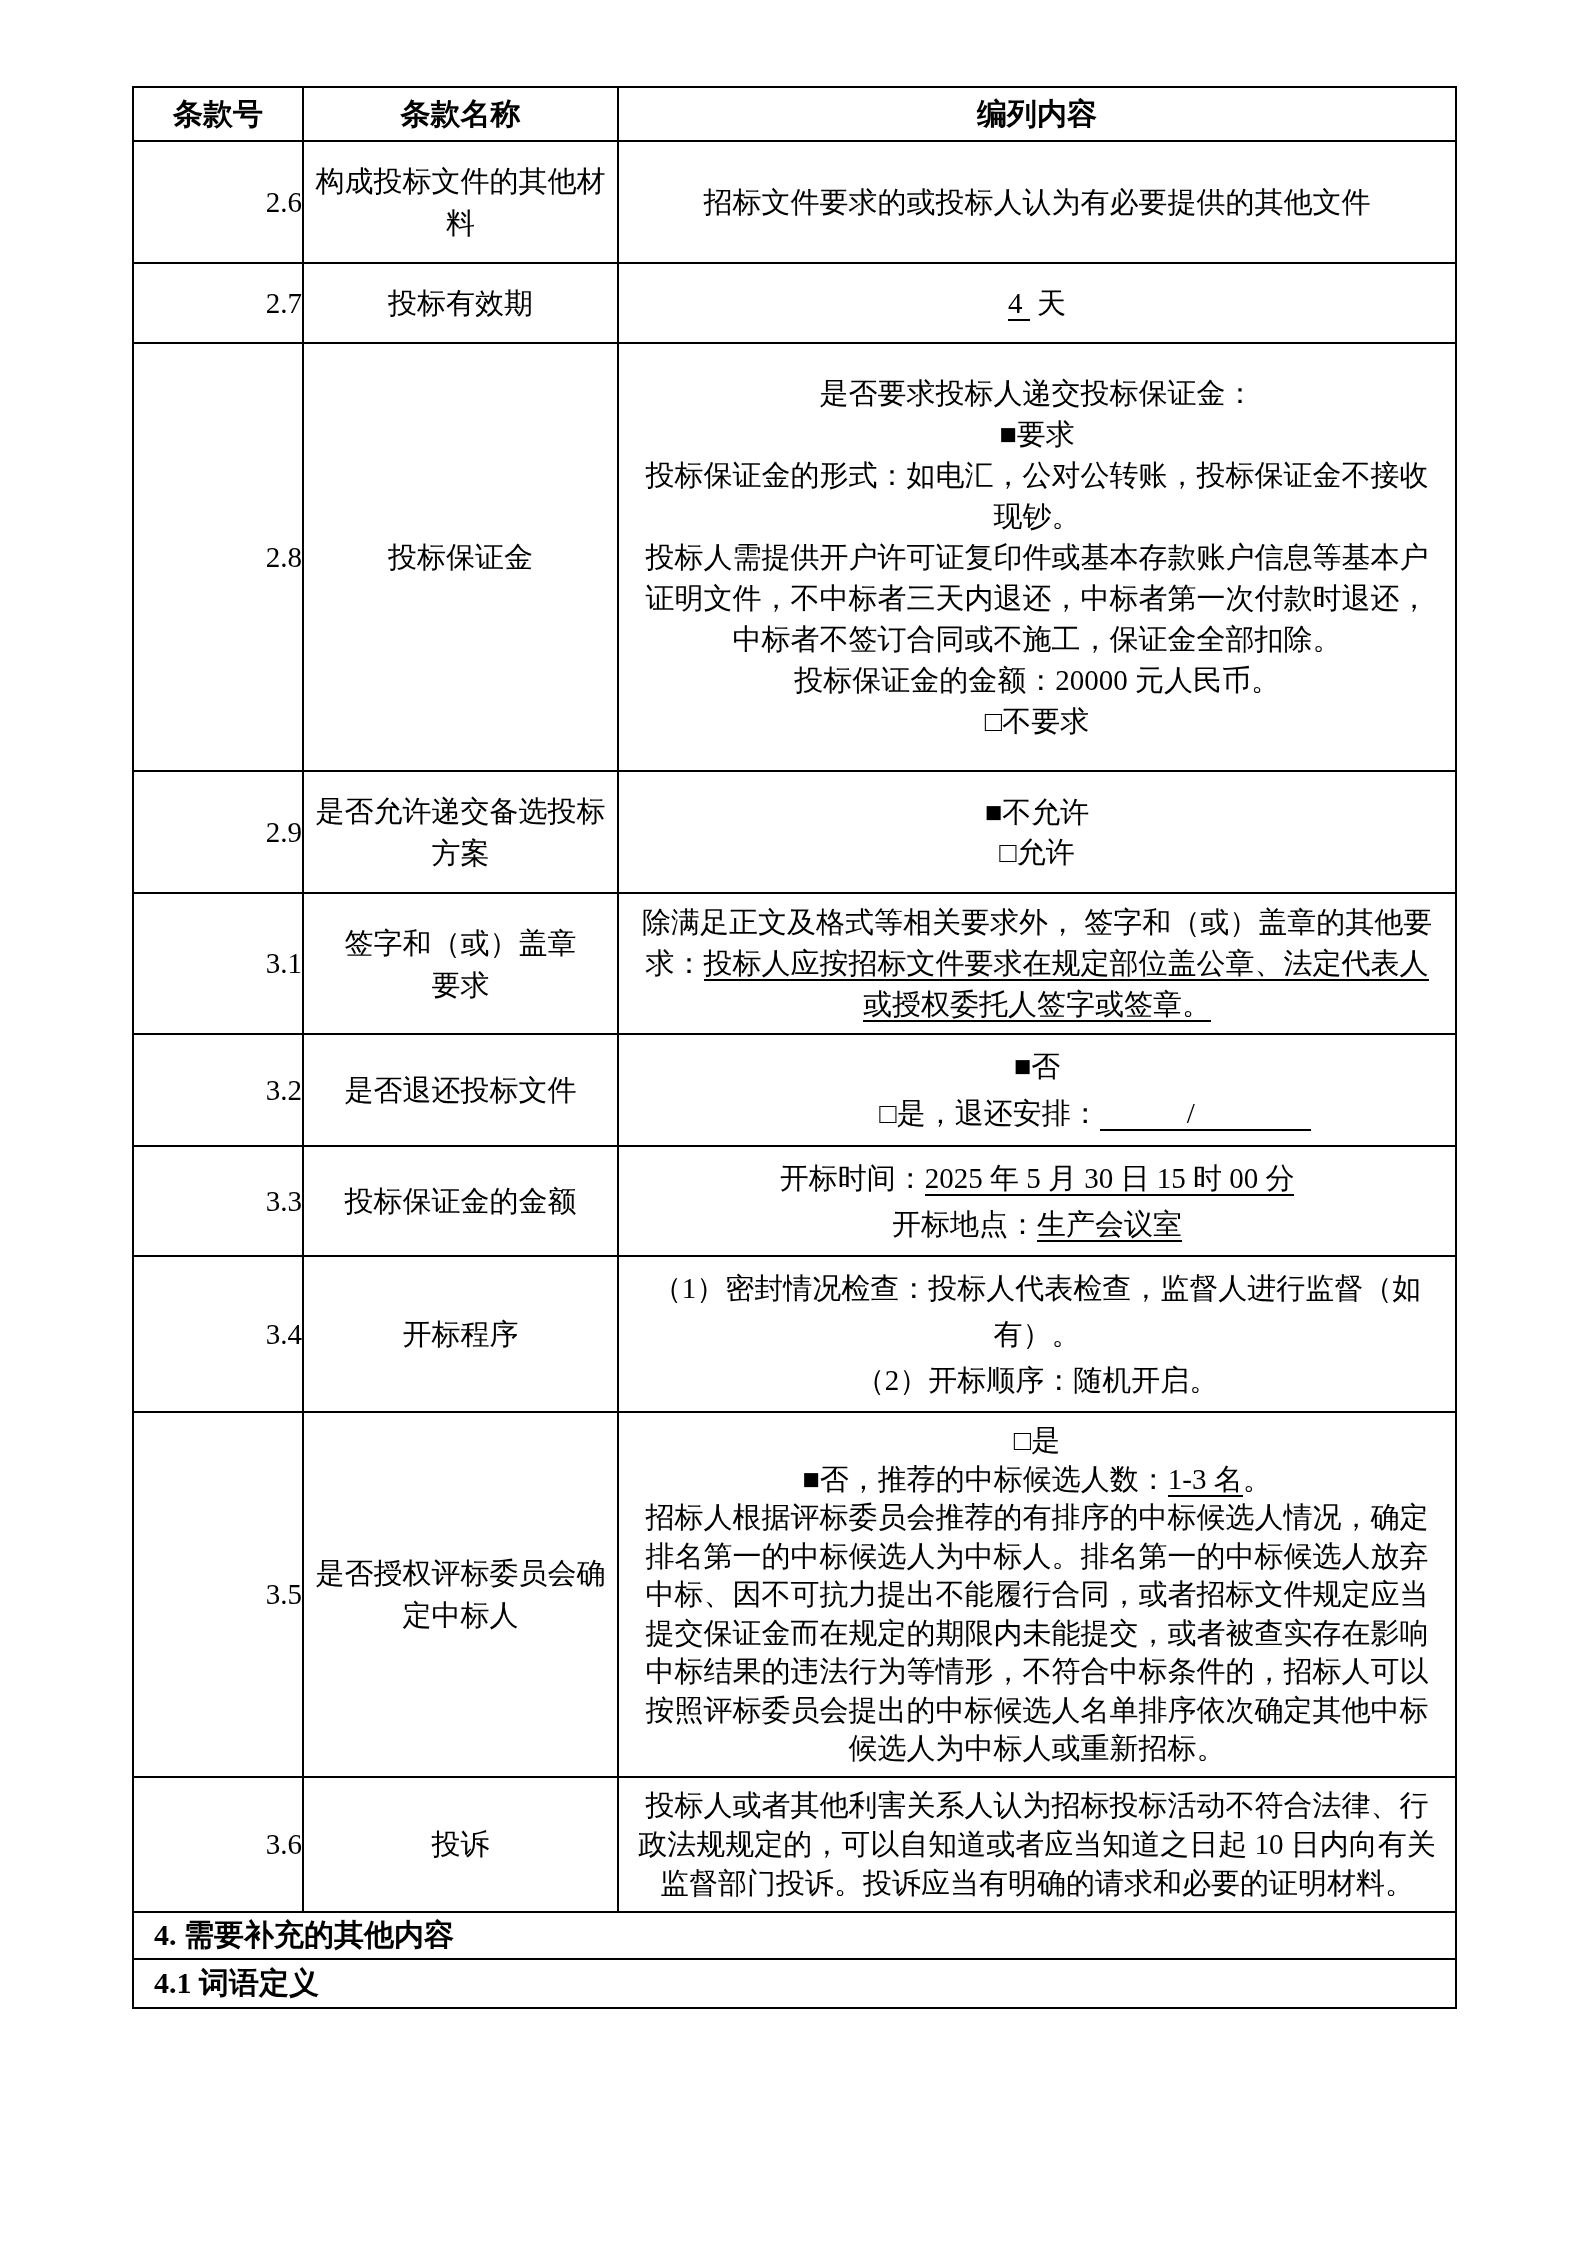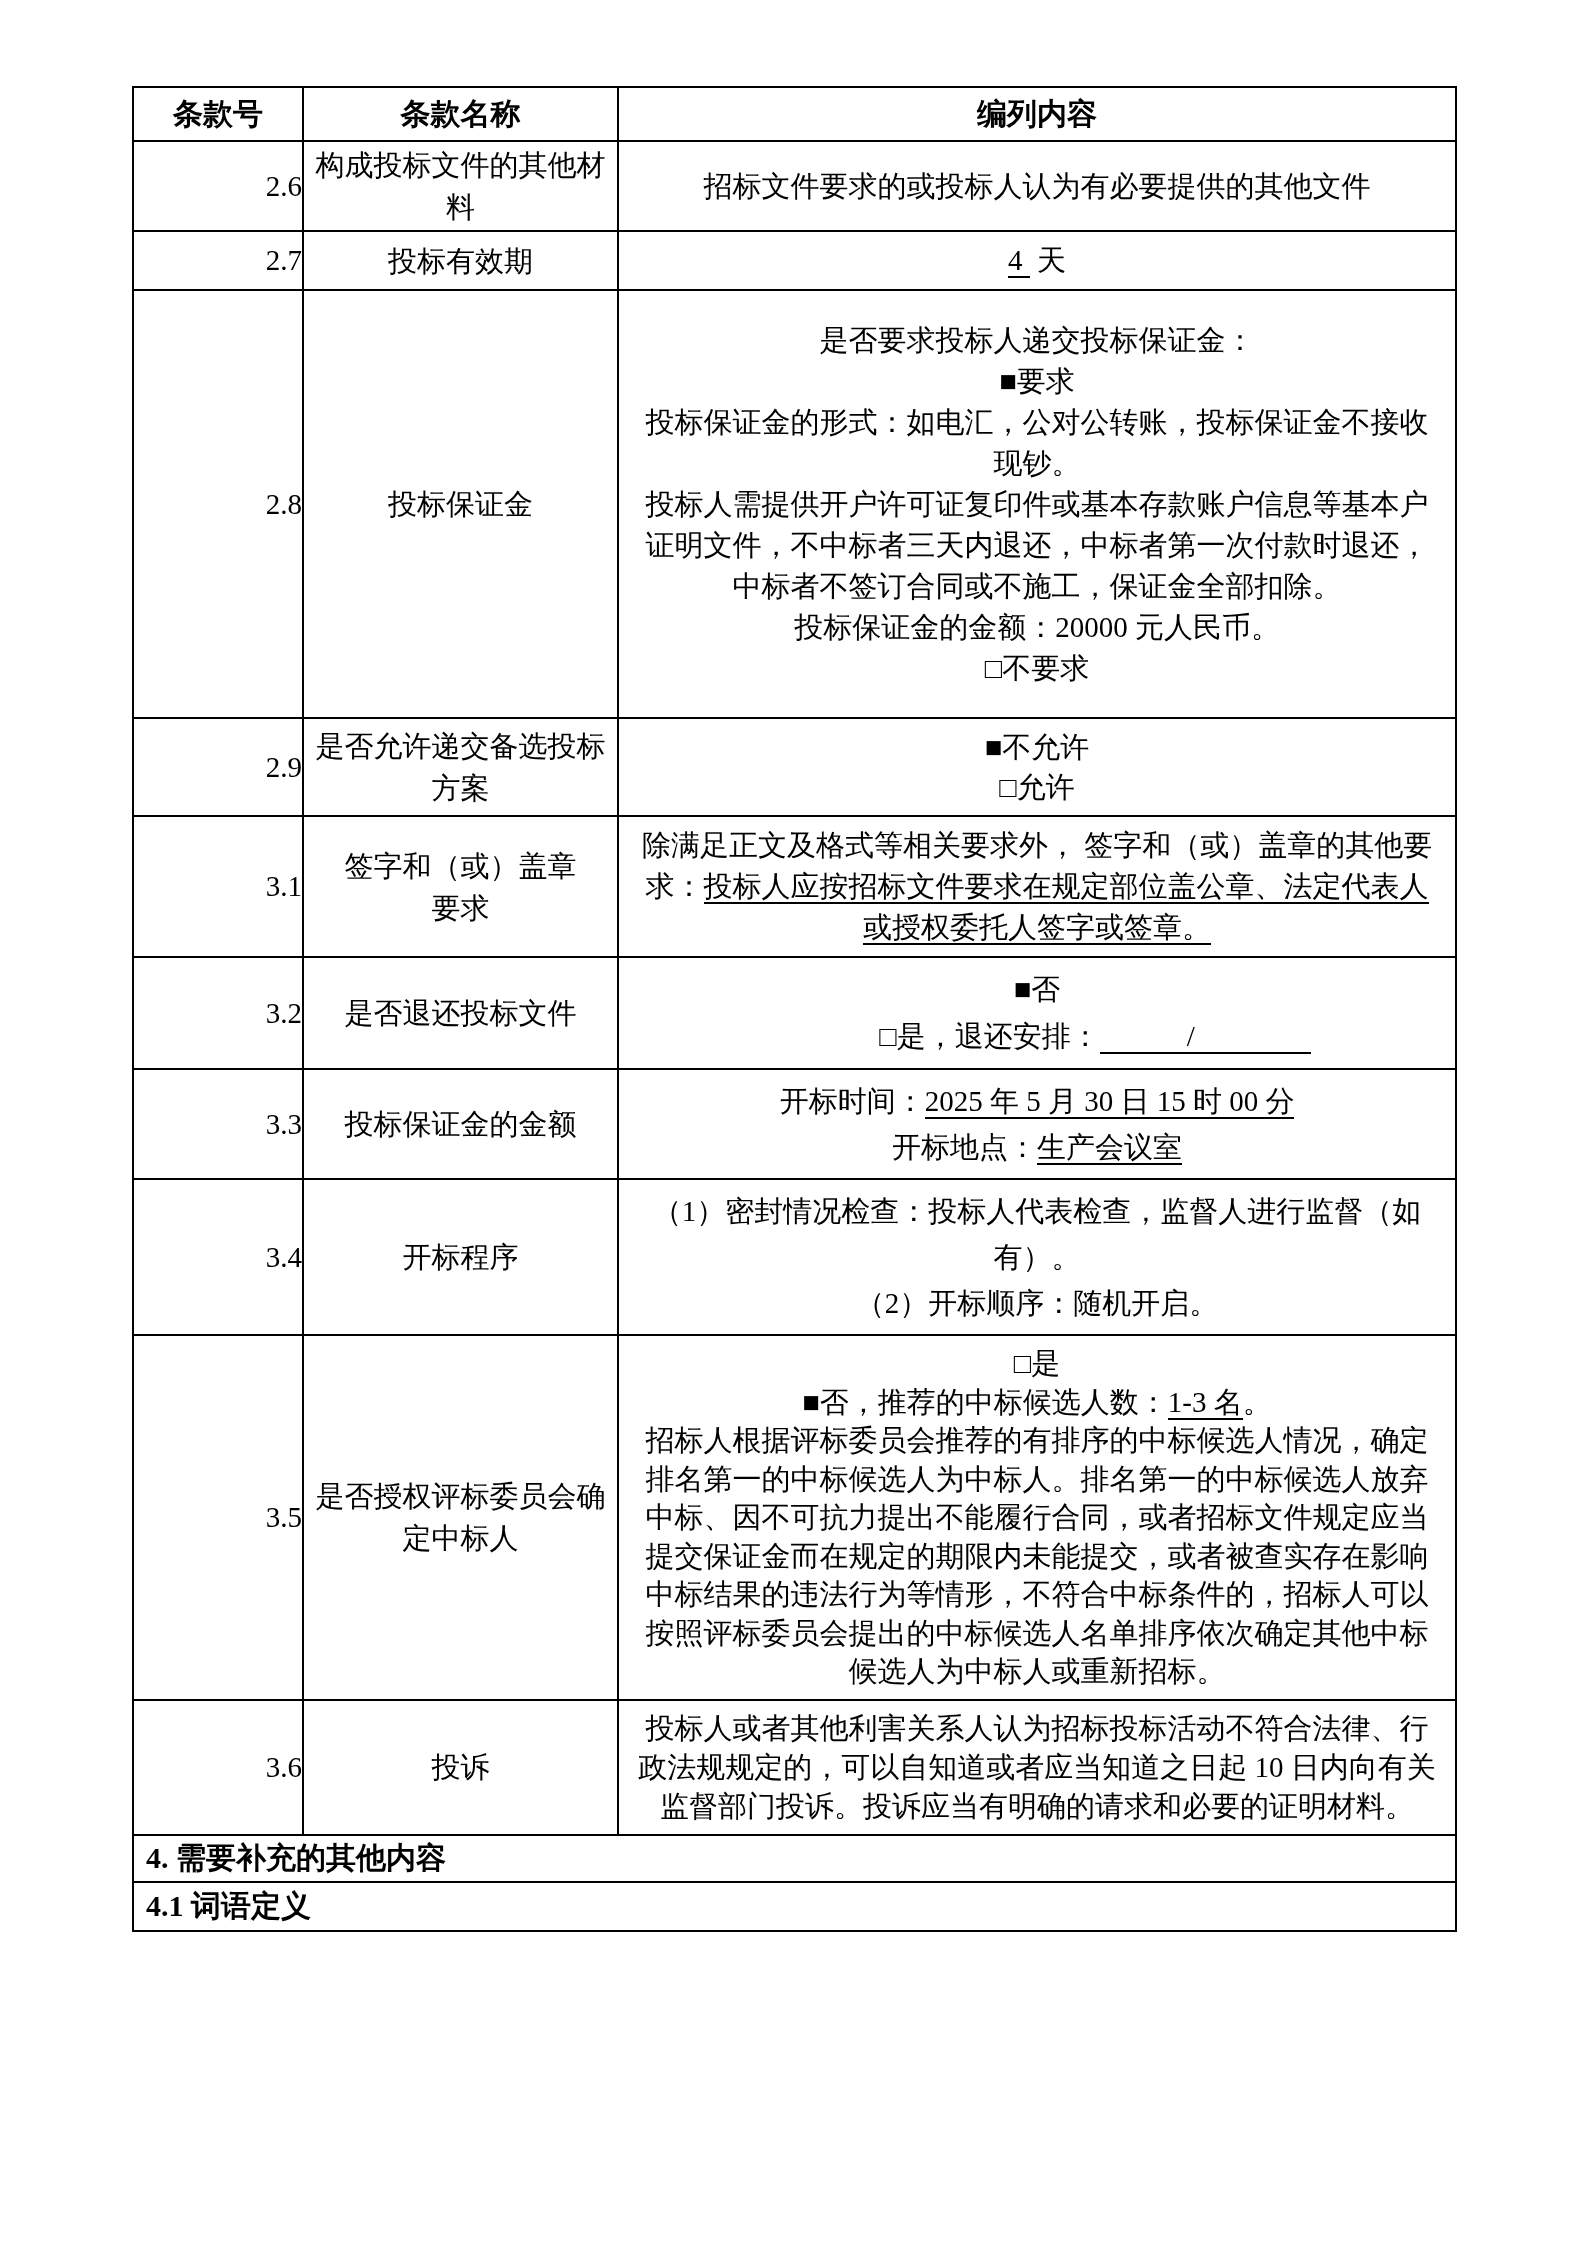--- a/index.html
+++ b/index.html
@@ -26,29 +26,29 @@
   th, td { border: 2px solid #000000; padding: 0; }
   thead tr { height: 54px; }
   th {
     font-size: 30px;
     font-weight: 700;
     text-align: center;
     vertical-align: middle;
   }
   td { font-size: 29px; vertical-align: middle; }
   .id-cell { text-align: right; }
-  .name-cell { text-align: center; line-height: 42px; padding: 2px 6px; }
+  .name-cell { text-align: center; line-height: 42px; padding: 18px 6px; }
   .content-cell { text-align: center; line-height: 41px; padding: 8px 14px; }
   .para { margin: 0; }
   .u { border-bottom: 2px solid #000000; }
   .footer-cell {
     font-weight: 700;
     font-size: 30px;
     text-align: left;
-    padding-left: 12px;
+    padding-left: 20px;
   }
 </style>
 </head>
 <body>
 
 <div class="page">
   <table class="clauses">
     <colgroup>
         <col class="c1">
         <col class="c2">

